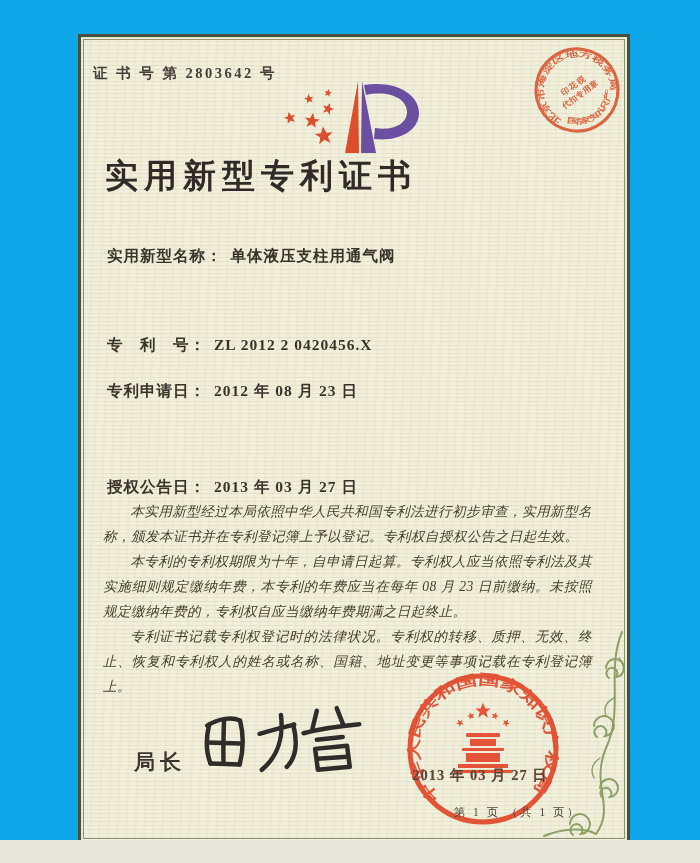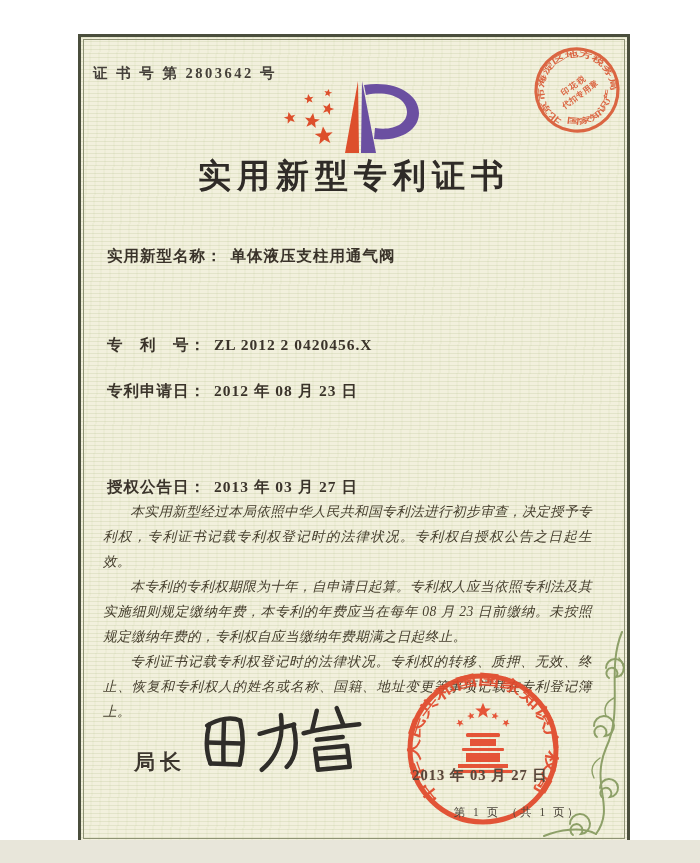--- a/index.html
+++ b/index.html
@@ -1,37 +1,37 @@
 <!DOCTYPE html>
 <html><head>
 <meta charset="utf-8">
 <style>
   html,body{margin:0;padding:0;background:#e8e6da;}
   #page{
     position:relative;width:700px;height:840px;overflow:hidden;
-    background:#ffffff;
+    background:#0ea5e9;
     font-family:"Liberation Serif","DejaVu Serif",serif;
     color:#3a342c;
   }
   
   #frame{
     position:absolute;left:78px;top:34px;width:546px;height:804px;
     border:3px solid #4a4e3c;
     background-color:#f2f0dd;
     background-image:
       repeating-linear-gradient(180deg, rgba(146,166,96,0.16) 0px, rgba(146,166,96,0.16) 1px, rgba(0,0,0,0) 1px, rgba(0,0,0,0) 4px),
       repeating-linear-gradient(92deg, rgba(170,186,120,0.07) 0px, rgba(170,186,120,0.07) 2px, rgba(0,0,0,0) 2px, rgba(0,0,0,0) 9px);
   }
   #frame::before{
     content:"";position:absolute;inset:2px;border:1px solid #8e9274;pointer-events:none;
   }
   .abs{position:absolute;}
   #cert-no{left:93px;top:64px;font-size:14.5px;letter-spacing:2.5px;color:#45403a;font-weight:600;}
-  #title{left:81px;top:154px;width:546px;text-align:center;font-size:33px;font-weight:700;
-         letter-spacing:6px;color:#2f2b27;}
+  #title{left:81px;top:154px;width:546px;text-align:left;font-size:33px;font-weight:700;
+         letter-spacing:6px;color:#2f2b27;padding-left:24px;}
   .field-row{left:107px;width:480px;font-size:15.5px;font-weight:600;color:#3a332a;letter-spacing:1px;white-space:nowrap;}
   .field-label{margin-right:8px;}
   #paras{left:103px;top:499px;width:489px;}
   #paras p{margin:0;font-size:13.6px;line-height:25px;text-align:justify;text-indent:2em;
            color:#47402f;font-style:italic;letter-spacing:0.4px;}
   #director-label{left:134px;top:748px;font-size:21px;letter-spacing:5px;color:#3c362e;font-weight:600;}
   #seal-date{left:400px;top:766px;width:160px;text-align:center;font-size:14.5px;font-weight:700;
              color:#55483c;letter-spacing:1px;z-index:6;text-shadow:0 0 1px rgba(200,60,30,.35);}
   #footer{left:81px;top:805px;width:500px;text-align:right;font-size:11.5px;letter-spacing:2.5px;color:#4c463c;}
   svg text{font-family:"Liberation Serif","DejaVu Serif",serif;}
@@ -73,21 +73,21 @@
     <span class="field-label">专　利　号：</span><span>ZL 2012 2 0420456.X</span>
   </div>
   <div class="abs field-row" style="top:381px;">
     <span class="field-label">专利申请日：</span><span>2012 年 08 月 23 日</span>
   </div>
   <div class="abs field-row" style="top:477px;">
     <span class="field-label">授权公告日：</span><span>2013 年 03 月 27 日</span>
   </div>
 
   <div id="paras" class="abs">
-    <p>本实用新型经过本局依照中华人民共和国专利法进行初步审查，决定授予专利权，专利证书记载专利权登记时的法律状况。专利权自授权公告之日起生效。</p>
+    <p>本实用新型经过本局依照中华人民共和国专利法进行初步审查，实用新型名称，颁发本证书并在专利登记簿上予以登记。专利权自授权公告之日起生效。</p>
     <p>本专利的专利权期限为十年，自申请日起算。专利权人应当依照专利法及其实施细则规定缴纳年费，本专利的年费应当在每年 08 月 23 日前缴纳。未按照规定缴纳年费的，专利权自应当缴纳年费期满之日起终止。</p>
     <p>专利证书记载专利权登记时的法律状况。专利权的转移、质押、无效、终止、恢复和专利权人的姓名或名称、国籍、地址变更等事项记载在专利登记簿上。</p>
   </div>
 
   <div id="director-label" class="abs">局长</div>
   <svg class="abs" style="left:198px;top:700px;transform:rotate(-2deg);" width="170" height="92" viewBox="0 0 170 92" fill="none" stroke="#2f2d29" stroke-width="4.5" stroke-linecap="round" stroke-linejoin="round">
     <title>田力普</title>
 
     <path d="M12,22 C8,36 8,50 12,61"></path>
     <path d="M10,23 C22,16 35,15 43,19 C46,33 45,50 41,63"></path>

